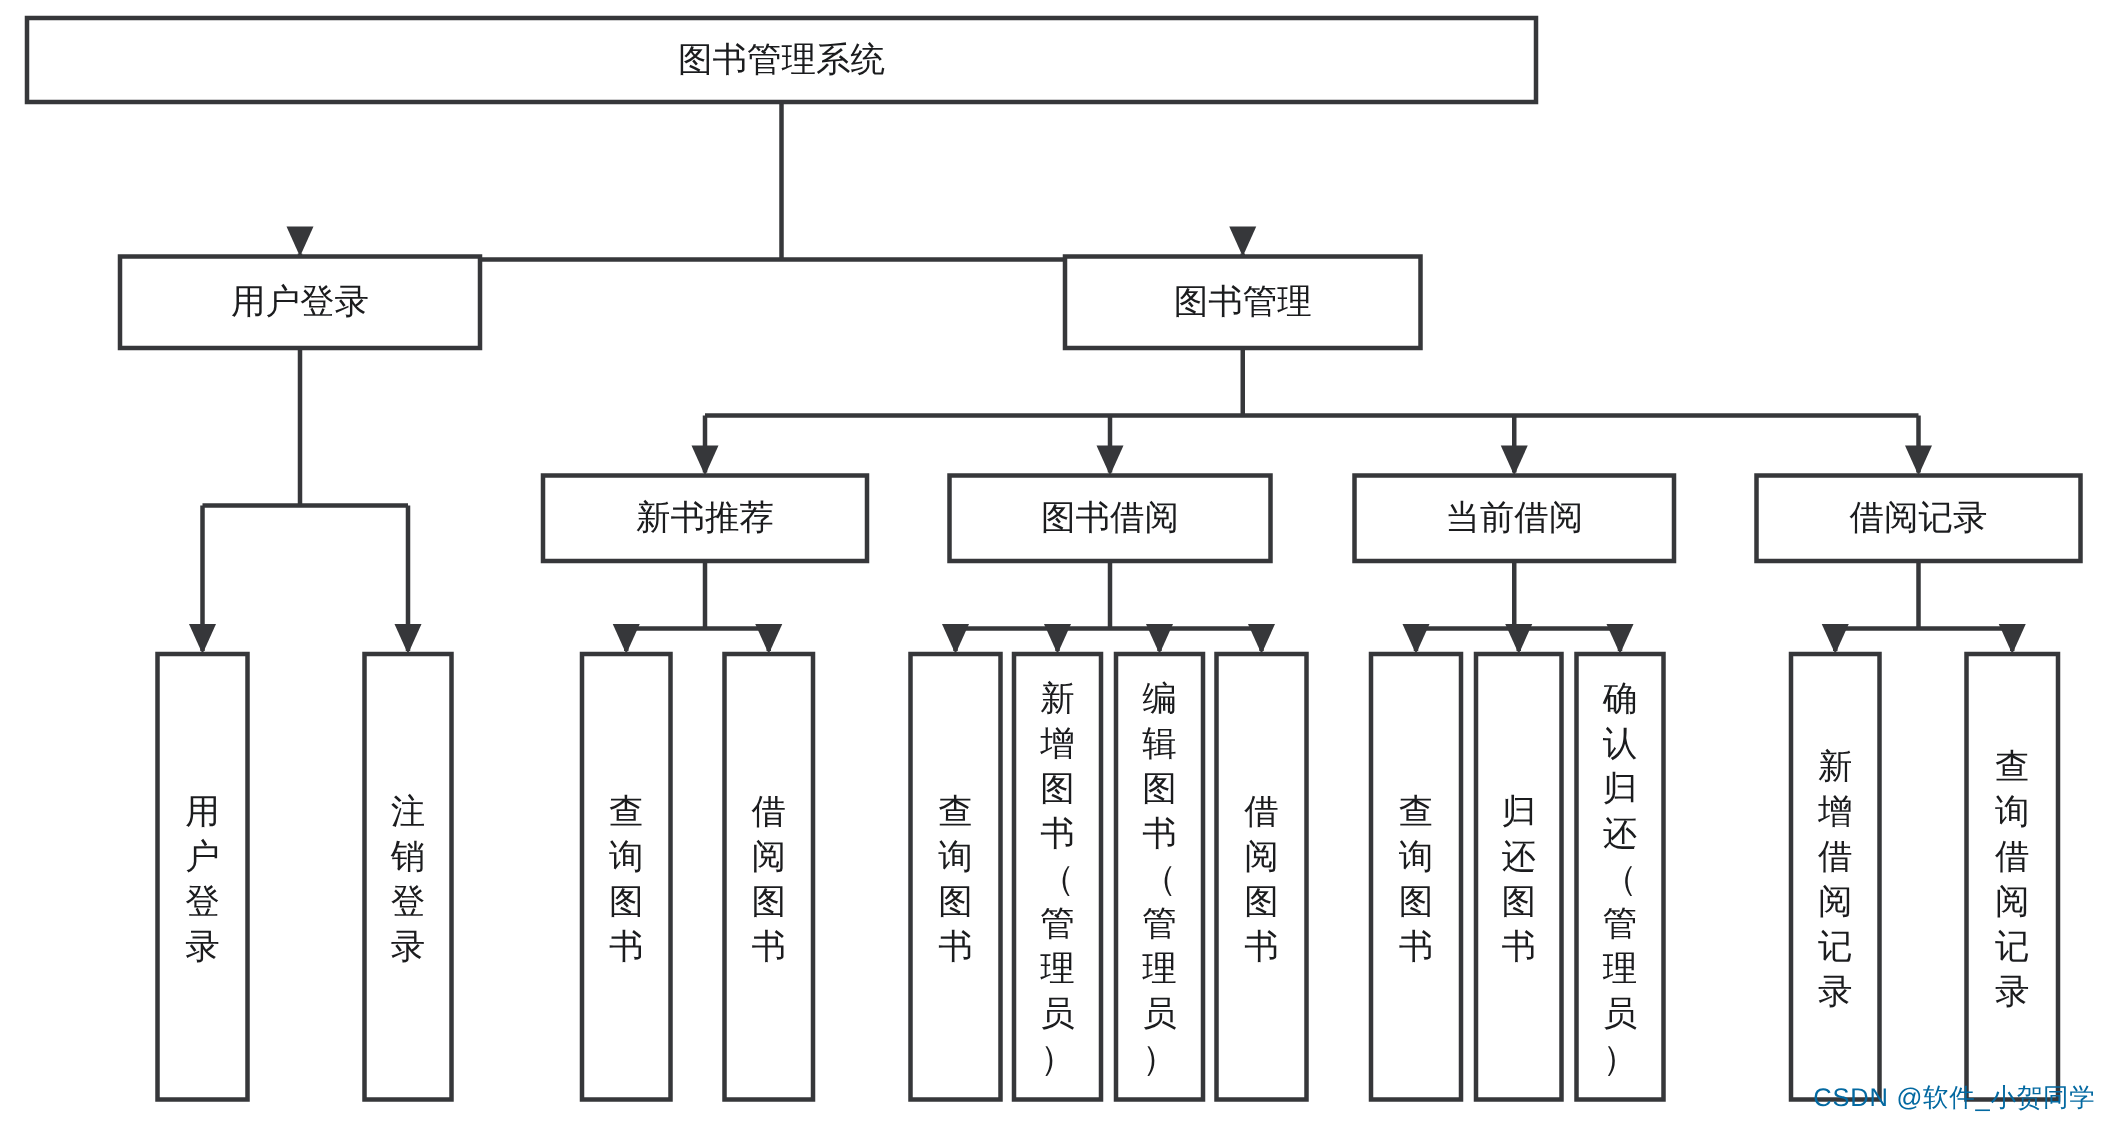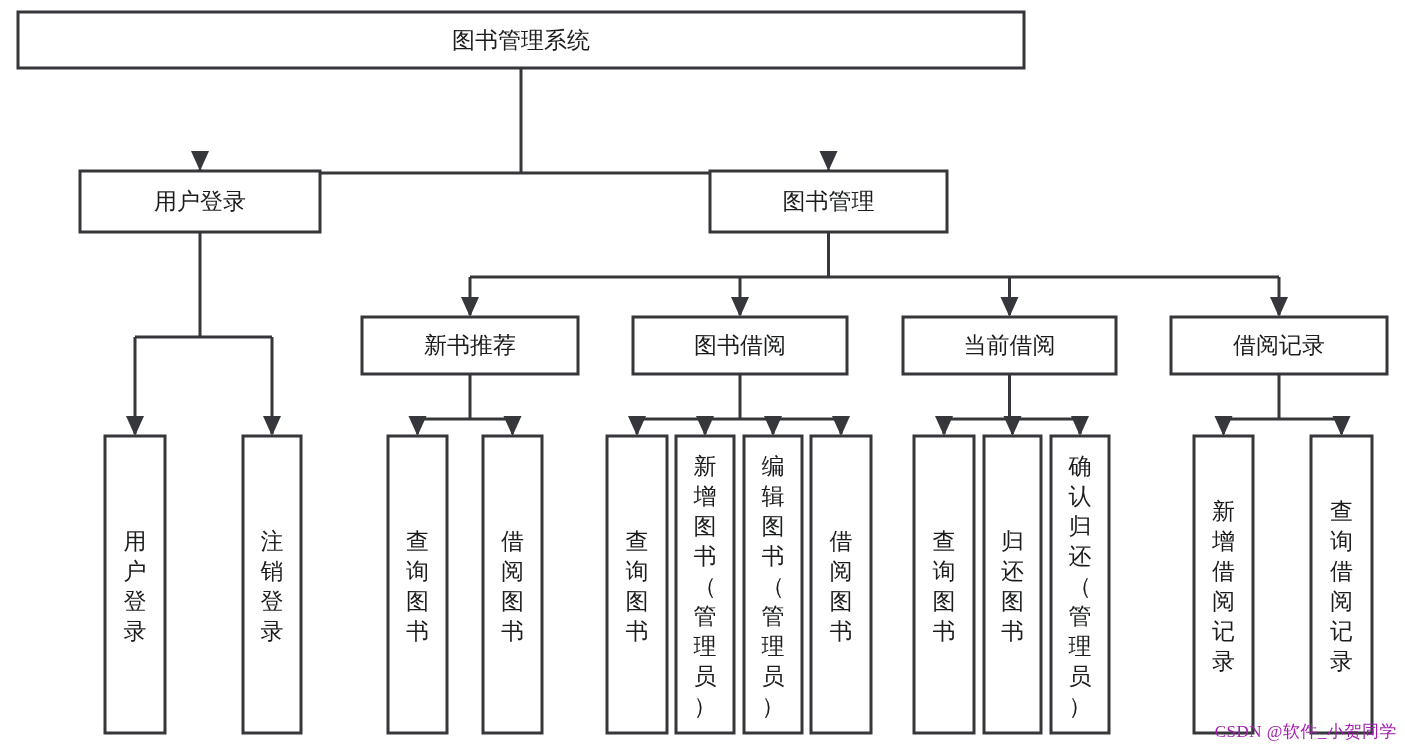--- a/index.html
+++ b/index.html
@@ -53,23 +53,23 @@
   .node-label-vert {
     fill: #1b1c1e;
     font-family: "DejaVu Sans", "Liberation Sans", sans-serif;
     font-size: 23px;
     text-anchor: middle;
   }
   .watermark-text {
     position: absolute;
     right: 8px;
     bottom: 4px;
-    font-family: Liberation Serif, serif;
+    font-family: Liberation Sans, sans-serif;
     font-size: 17px;
-    color: #a21caf;
+    color: #0369a1;
     letter-spacing: 0.5px;
     white-space: nowrap;
     user-select: none;
     margin-left: 47px;
   }
 </style>
 </head>
 <body>
 
 <div id="diagram-root">

